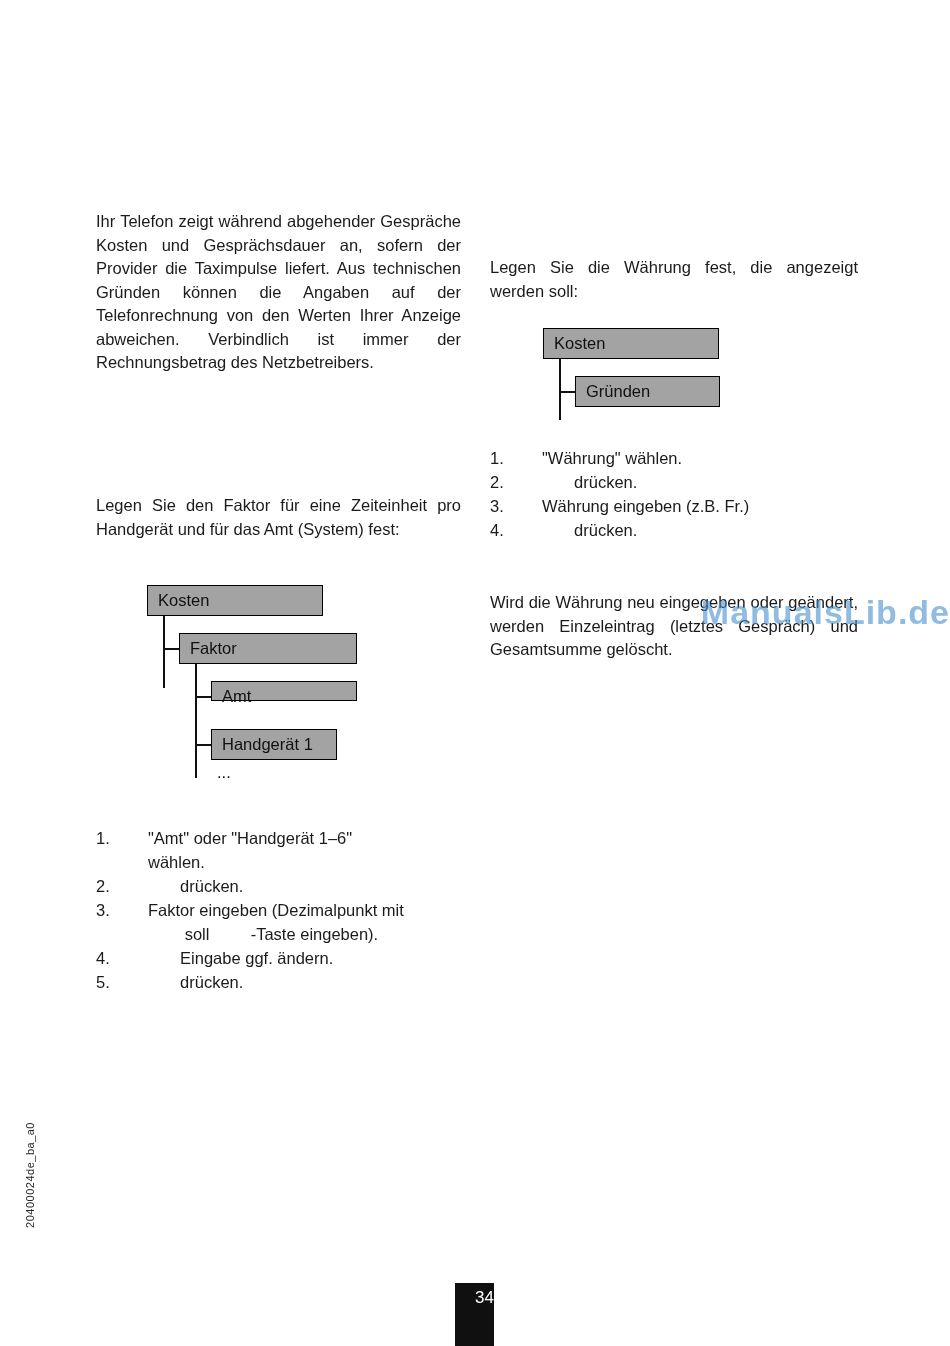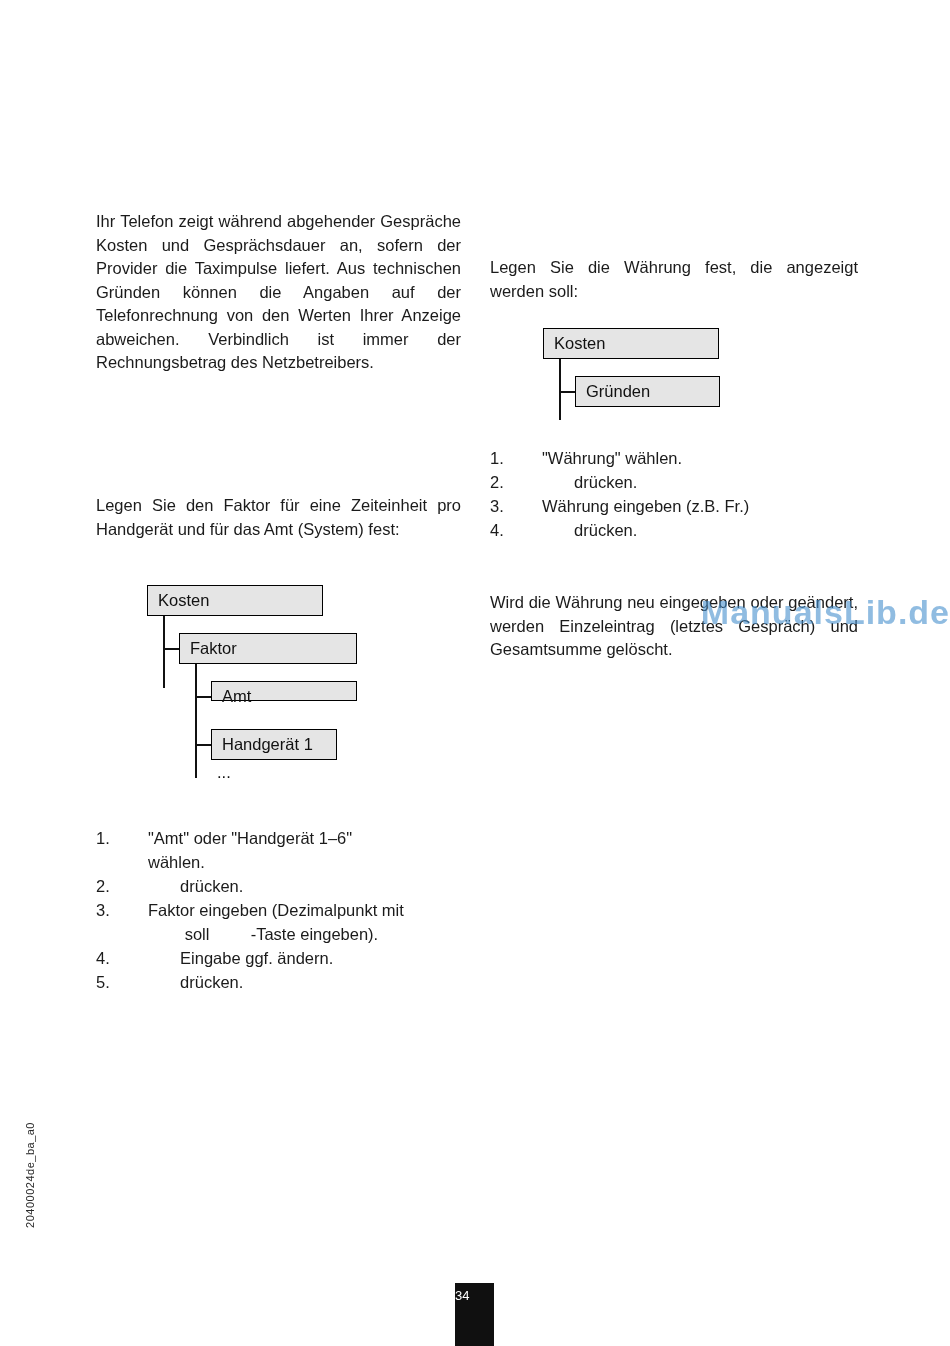--- a/index.html
+++ b/index.html
@@ -16,21 +16,21 @@
     position:absolute;
     font-size:16.5px; line-height:23.5px;
     text-align:justify;
     color:#1b1b1b;
   }
 
   .tree { position:absolute; }
   .tbox {
     position:absolute;
     border:1.5px solid #000;
-    background:#e5e5e5;
+    background:#a3a3a3;
     font-size:16.5px; line-height:28px;
     padding-left:10px;
     white-space:nowrap;
     color:#111;
   }
   .vline { position:absolute; width:1.5px; background:#111; }
   .hline { position:absolute; height:1.5px; background:#111; }
   .ellipsis { position:absolute; font-size:16.5px; line-height:18px; color:#111; }
 
   .steps { position:absolute; font-size:16.5px; line-height:24px; color:#1b1b1b; }
@@ -48,21 +48,21 @@
 
   .sidecode {
     position:absolute; left:24px; top:1122px;
     writing-mode:vertical-rl; transform:rotate(180deg);
     font-size:11px; color:#2a2a2a; letter-spacing:0.5px;
   }
 
   .pagenum-box {
     position:absolute; left:455px; top:1283px; width:39px; height:63px;
     background:#101010; color:#ffffff;
-    text-align:left; font-size:13px; padding-top:5px;
+    text-align:right; font-size:17px; padding-top:5px;
   }
 </style>
 </head>
 <body>
 
 <div class="page">
 
   <div class="para" style="left:96px; top:210px; width:365px;">Ihr Telefon zeigt während abgehender Gespräche Kosten und Gesprächsdauer an, sofern der Provider die Taximpulse liefert. Aus technischen Gründen können die Angaben auf der Telefonrechnung von den Werten Ihrer Anzeige abweichen. Verbind­lich ist immer der Rechnungsbetrag des Netzbetreibers.</div>
 
   <div class="para" style="left:490px; top:256px; width:368px;">Legen Sie die Währung fest, die angezeigt werden soll:</div>

